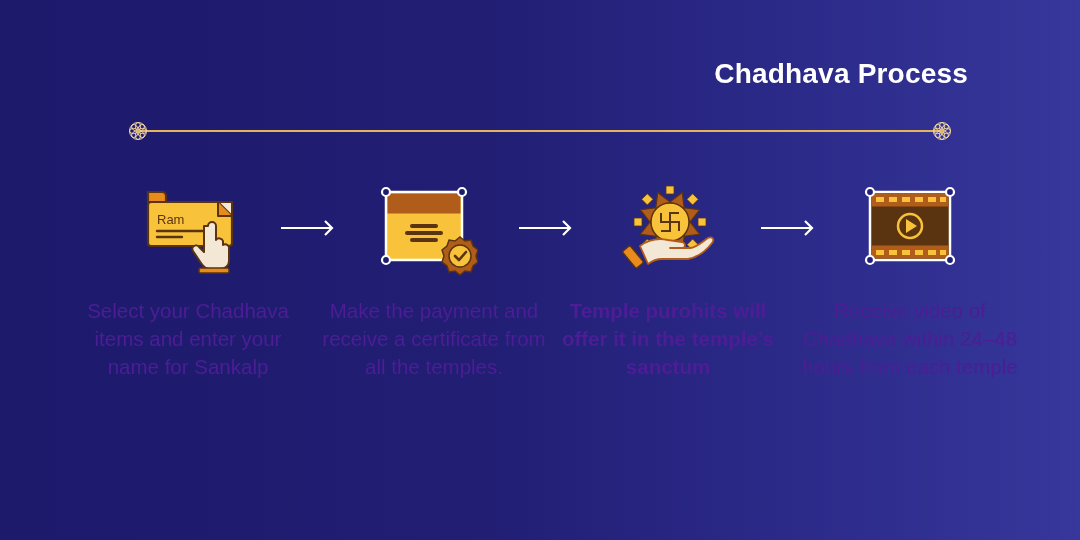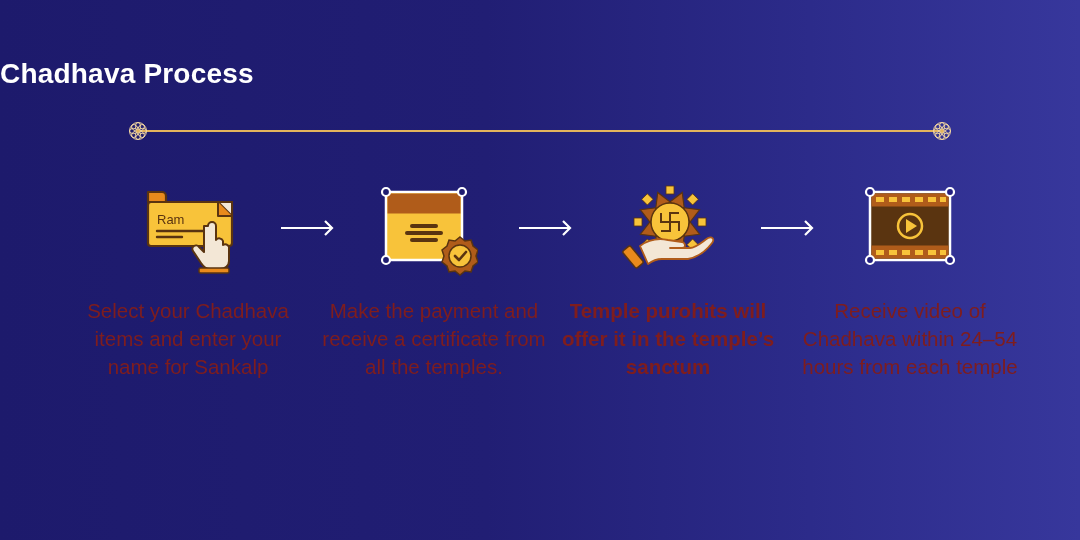--- a/index.html
+++ b/index.html
@@ -5,39 +5,39 @@
     html, body { margin: 0; padding: 0; }
     body {
       width: 1080px; height: 540px; overflow: hidden;
       background: linear-gradient(90deg, #1d1a6c 0%, #211e74 45%, #2c2b8a 75%, #37379c 100%);
       font-family: "Liberation Sans", sans-serif;
       color: #ffffff;
       position: relative;
     }
     .title {
       position: absolute; left: 0; top: 58px; width: 968px;
-      text-align: left; font-size: 28px; font-weight: bold; letter-spacing: 0.2px;
+      text-align: right; font-size: 28px; font-weight: bold; letter-spacing: 0.2px;
     }
     .divider {
       position: absolute; left: 128px; top: 121px; width: 824px; height: 20px;
     }
     .divider .line {
       position: absolute; left: 12px; right: 12px; top: 9px; height: 1.5px;
       background: #e4b45c;
     }
     .divider .orn { position: absolute; top: 0; width: 20px; height: 20px; }
     .divider .orn.left { left: 0; }
     .divider .orn.right { right: 0; }
 
     .step-icon { position: absolute; top: 186px; width: 100px; height: 90px; }
     .arrow { position: absolute; top: 218px; width: 56px; height: 20px; }
 
     .step-text {
       position: absolute; top: 297px; width: 240px;
-      text-align: center; font-size: 20.5px; line-height: 28px; color: #7f1d1d;
+      text-align: center; font-size: 20.5px; line-height: 28px; color: #4c1d95;
     }
   </style>
 </head>
 <body>
 
 <div class="title">Chadhava Process</div>
 
 <div class="divider">
   <div class="line"></div>
   <svg class="orn left" viewBox="0 0 20 20">
@@ -171,13 +171,13 @@
   <path d="M46 33 L57 40 L46 47 Z" fill="#f8c33a"></path>
   <circle cx="10" cy="6" r="4" fill="#232080" stroke="#ffffff" stroke-width="2.2"></circle>
   <circle cx="90" cy="6" r="4" fill="#232080" stroke="#ffffff" stroke-width="2.2"></circle>
   <circle cx="10" cy="74" r="4" fill="#232080" stroke="#ffffff" stroke-width="2.2"></circle>
   <circle cx="90" cy="74" r="4" fill="#232080" stroke="#ffffff" stroke-width="2.2"></circle>
 </svg>
 
 <div class="step-text" style="left:68px;">Select your Chadhava items and enter your name for Sankalp</div>
 <div class="step-text" style="left:314px;">Make the payment and receive a certificate from all the temples.</div>
 <div class="step-text" style="left:548px;font-weight:bold;">Temple purohits will offer it in the temple’s sanctum</div>
-<div class="step-text" style="left:790px;">Receive video of Chadhava within 24–54 hours from each temple</div>
+<div class="step-text" style="left:790px;">Receive video of Chadhava within 24–48 hours from each temple</div>
 
 </body></html>

